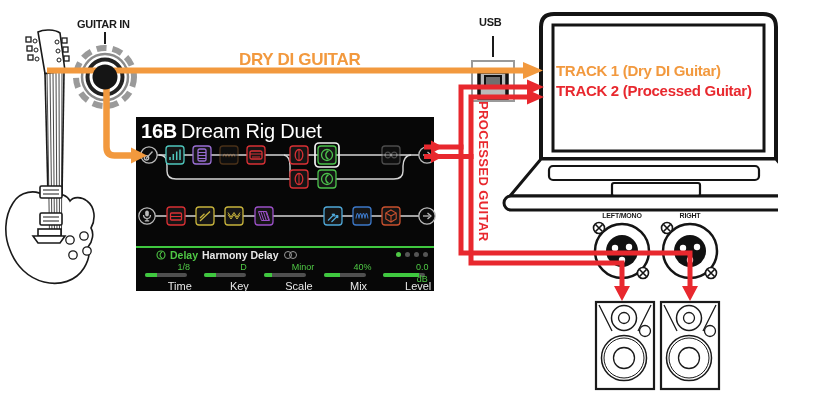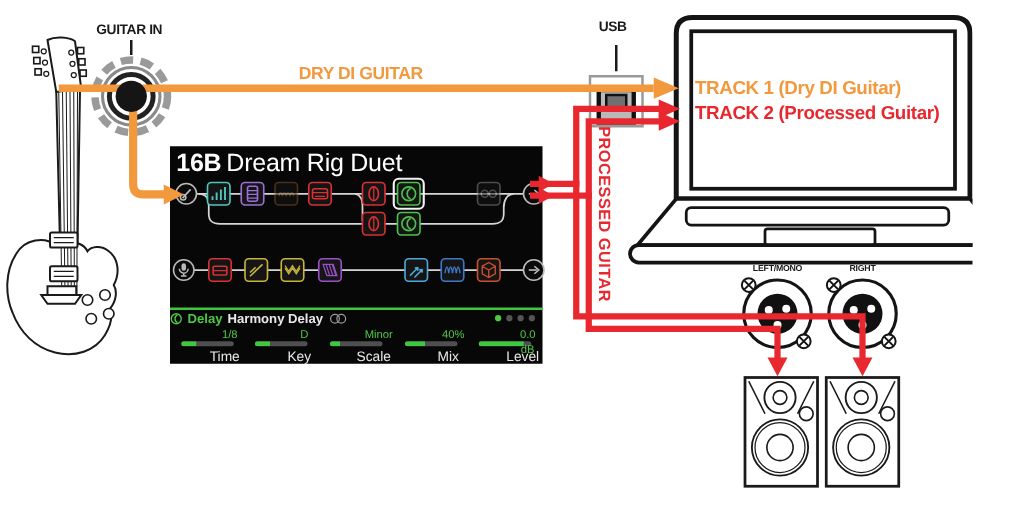--- a/index.html
+++ b/index.html
@@ -8,21 +8,21 @@
   .art{position:absolute;left:0;top:0;}
   .lbl{position:absolute;font-weight:700;color:#1a1a1a;letter-spacing:-0.3px;white-space:nowrap;}
   .lbl.orange{color:#F2993E;}
   .lbl.red{color:#E8282E;}
   .vert{writing-mode:vertical-rl;letter-spacing:0.4px;}
   
   .pedal-title{position:absolute;left:141px;top:120px;color:#fff;font-size:20px;letter-spacing:-0.2px;white-space:nowrap;}
   .pedal-title .num{font-weight:800;margin-right:4px;}
   .footer{position:absolute;left:136px;top:246px;width:298px;height:45px;box-sizing:border-box;
           border-top:2px solid #3FC83F;}
-  .f-head{display:flex;align-items:center;height:13px;padding-left:0;gap:4px;}
+  .f-head{display:flex;align-items:center;height:13px;padding-left:20px;gap:4px;}
   .f-type{color:#4FC845;font-size:10.5px;font-weight:700;}
   .f-name{color:#e8e8e8;font-size:10.5px;font-weight:700;}
   .stereo{display:inline-flex;margin-left:2px;}
   .stereo i{width:6px;height:6px;border:1.2px solid #9a9a9a;border-radius:50%;display:block;}
   .stereo i+i{margin-left:-3px;}
   .dots{margin-left:auto;margin-right:6px;display:flex;gap:4px;align-items:center;}
   .dot{width:5px;height:5px;border-radius:50%;background:#555;display:block;}
   .dot.on{background:#4FC845;}
   .f-params{display:flex;}
   .pcol{flex:1;text-align:center;}
@@ -294,21 +294,21 @@
     <polygon points="431,150 431,163 443,156.5"></polygon>
     <polygon points="527,79.5 527,94.5 544,87"></polygon>
     <polygon points="527,89.5 527,104.5 544,97"></polygon>
     <polygon points="682,286 698,286 690,301"></polygon>
     <polygon points="614,286 630,286 622,301"></polygon>
   </g>
 </svg>
 
 <div class="lbl" style="left:77px;top:18px;font-size:11px;">GUITAR IN</div>
 <div class="lbl" style="left:479px;top:16px;font-size:11px;">USB</div>
-<div class="lbl orange" style="left:239px;top:50px;font-size:14px;">DRY DI GUITAR</div>
+<div class="lbl orange" style="left:239px;top:50px;font-size:17px;">DRY DI GUITAR</div>
 <div class="lbl red vert" style="left:476px;top:101px;height:148px;font-size:13px;">PROCESSED GUITAR</div>
 <div class="lbl orange" style="left:556px;top:62px;font-size:15px;">TRACK 1 (Dry DI Guitar)</div>
 <div class="lbl red" style="left:556px;top:82px;font-size:15px;">TRACK 2 (Processed Guitar)</div>
 <div class="lbl" style="left:594px;top:212px;width:56px;text-align:center;font-size:7px;letter-spacing:-0.2px;">LEFT/MONO</div>
 <div class="lbl" style="left:668px;top:212px;width:44px;text-align:center;font-size:7px;letter-spacing:-0.2px;">RIGHT</div>
 
 <div class="pedal-title">
   <span class="num">16B</span><span>Dream Rig Duet</span>
 </div>
 

